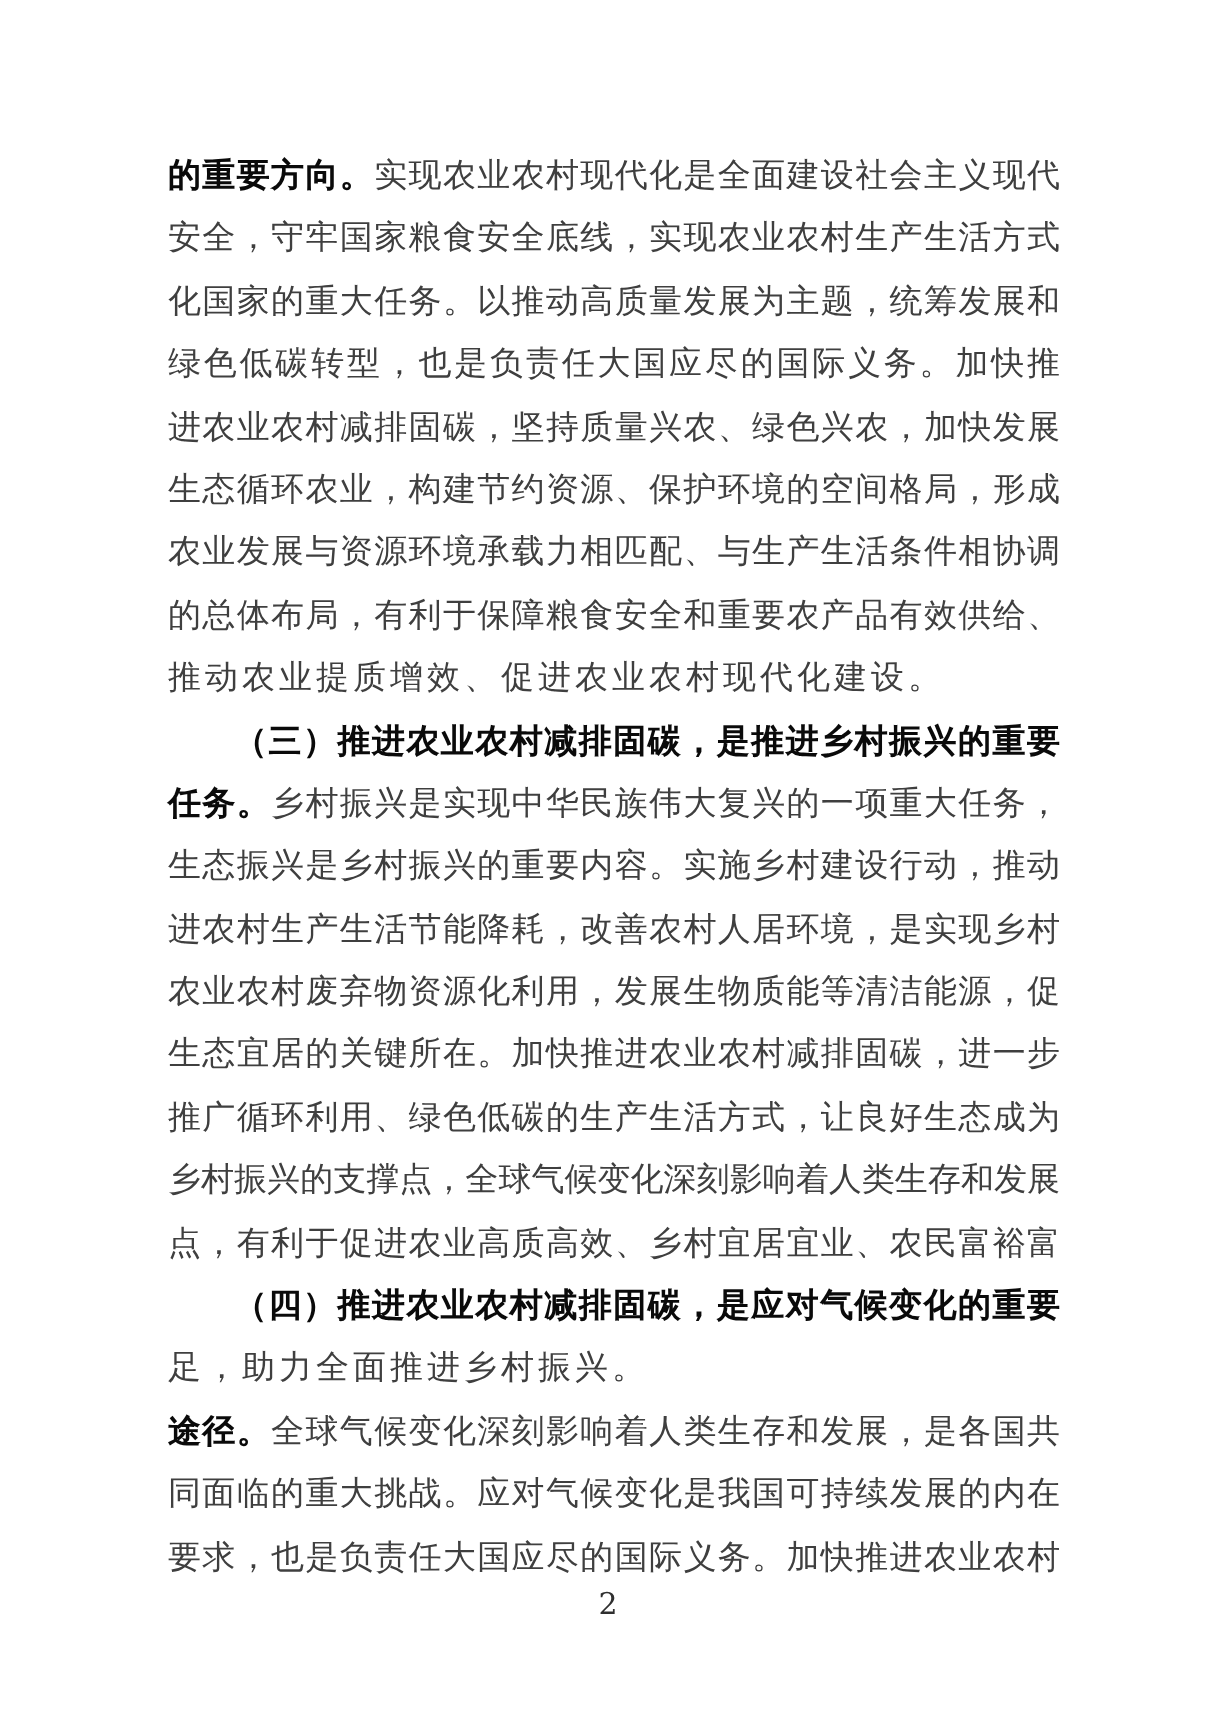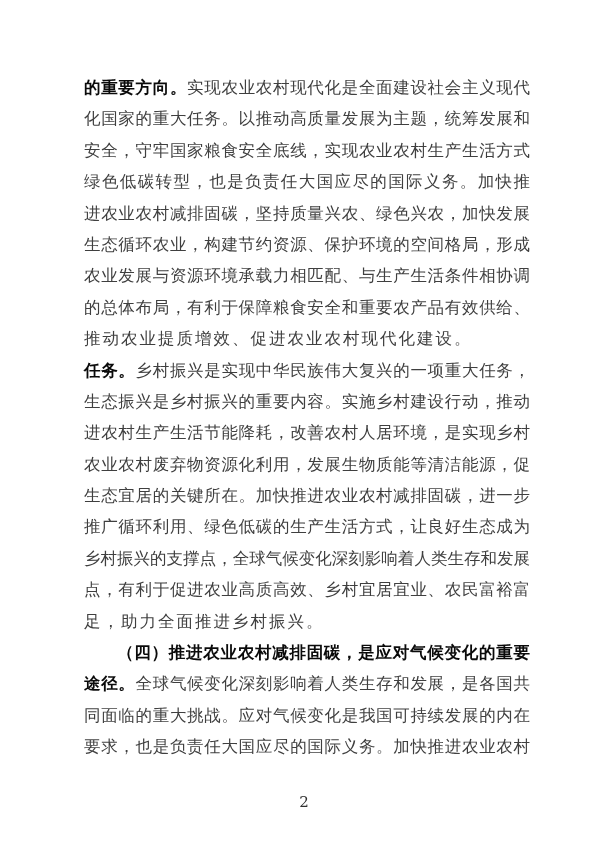--- a/index.html
+++ b/index.html
@@ -57,36 +57,37 @@
     color: #2f2f2f;
     letter-spacing: 0;
   }
 </style>
 </head>
 <body>
 
 <div class="page">
   <div class="textblock">
     <div class="ln"><span class="b">的重要方向。</span><span class="r">实现农业农村现代化是全面建设社会主义现代</span></div>
+    <div class="ln"><span class="r">安全，守牢国家粮食安全底线，实现农业农村生产生活方式</span></div>
     <div class="ln"><span class="r">化国家的重大任务。以推动高质量发展为主题，统筹发展和</span></div>
-    <div class="ln"><span class="r">安全，守牢国家粮食安全底线，实现农业农村生产生活方式</span></div>
     <div class="ln"><span class="r">绿色低碳转型，也是负责任大国应尽的国际义务。加快推</span></div>
     <div class="ln"><span class="r">进农业农村减排固碳，坚持质量兴农、绿色兴农，加快发展</span></div>
     <div class="ln"><span class="r">生态循环农业，构建节约资源、保护环境的空间格局，形成</span></div>
     <div class="ln"><span class="r">农业发展与资源环境承载力相匹配、与生产生活条件相协调</span></div>
     <div class="ln"><span class="r">的总体布局，有利于保障粮食安全和重要农产品有效供给、</span></div>
     <div class="ln short"><span class="r">推动农业提质增效、促进农业农村现代化建设。</span></div>
+    <div class="ln indent"><span class="b">（三）推进农业农村减排固碳，是推进乡村振兴的重要</span></div>
     <div class="ln"><span class="b">任务。</span><span class="r">乡村振兴是实现中华民族伟大复兴的一项重大任务，</span></div>
     <div class="ln"><span class="r">生态振兴是乡村振兴的重要内容。实施乡村建设行动，推动</span></div>
     <div class="ln"><span class="r">进农村生产生活节能降耗，改善农村人居环境，是实现乡村</span></div>
     <div class="ln"><span class="r">农业农村废弃物资源化利用，发展生物质能等清洁能源，促</span></div>
     <div class="ln"><span class="r">生态宜居的关键所在。加快推进农业农村减排固碳，进一步</span></div>
     <div class="ln"><span class="r">推广循环利用、绿色低碳的生产生活方式，让良好生态成为</span></div>
     <div class="ln"><span class="r">乡村振兴的支撑点，全球气候变化深刻影响着人类生存和发展</span></div>
     <div class="ln"><span class="r">点，有利于促进农业高质高效、乡村宜居宜业、农民富裕富</span></div>
+    <div class="ln indent"><span class="b">（四）推进农业农村减排固碳，是应对气候变化的重要</span></div>
     <div class="ln short"><span class="r">足，助力全面推进乡村振兴。</span></div>
-    <div class="ln indent"><span class="b">（四）推进农业农村减排固碳，是应对气候变化的重要</span></div>
     <div class="ln"><span class="b">途径。</span><span class="r">全球气候变化深刻影响着人类生存和发展，是各国共</span></div>
     <div class="ln"><span class="r">同面临的重大挑战。应对气候变化是我国可持续发展的内在</span></div>
     <div class="ln"><span class="r">要求，也是负责任大国应尽的国际义务。加快推进农业农村</span></div>
   </div>
   <div class="pagenum">2</div>
 </div>
 
 </body></html>

